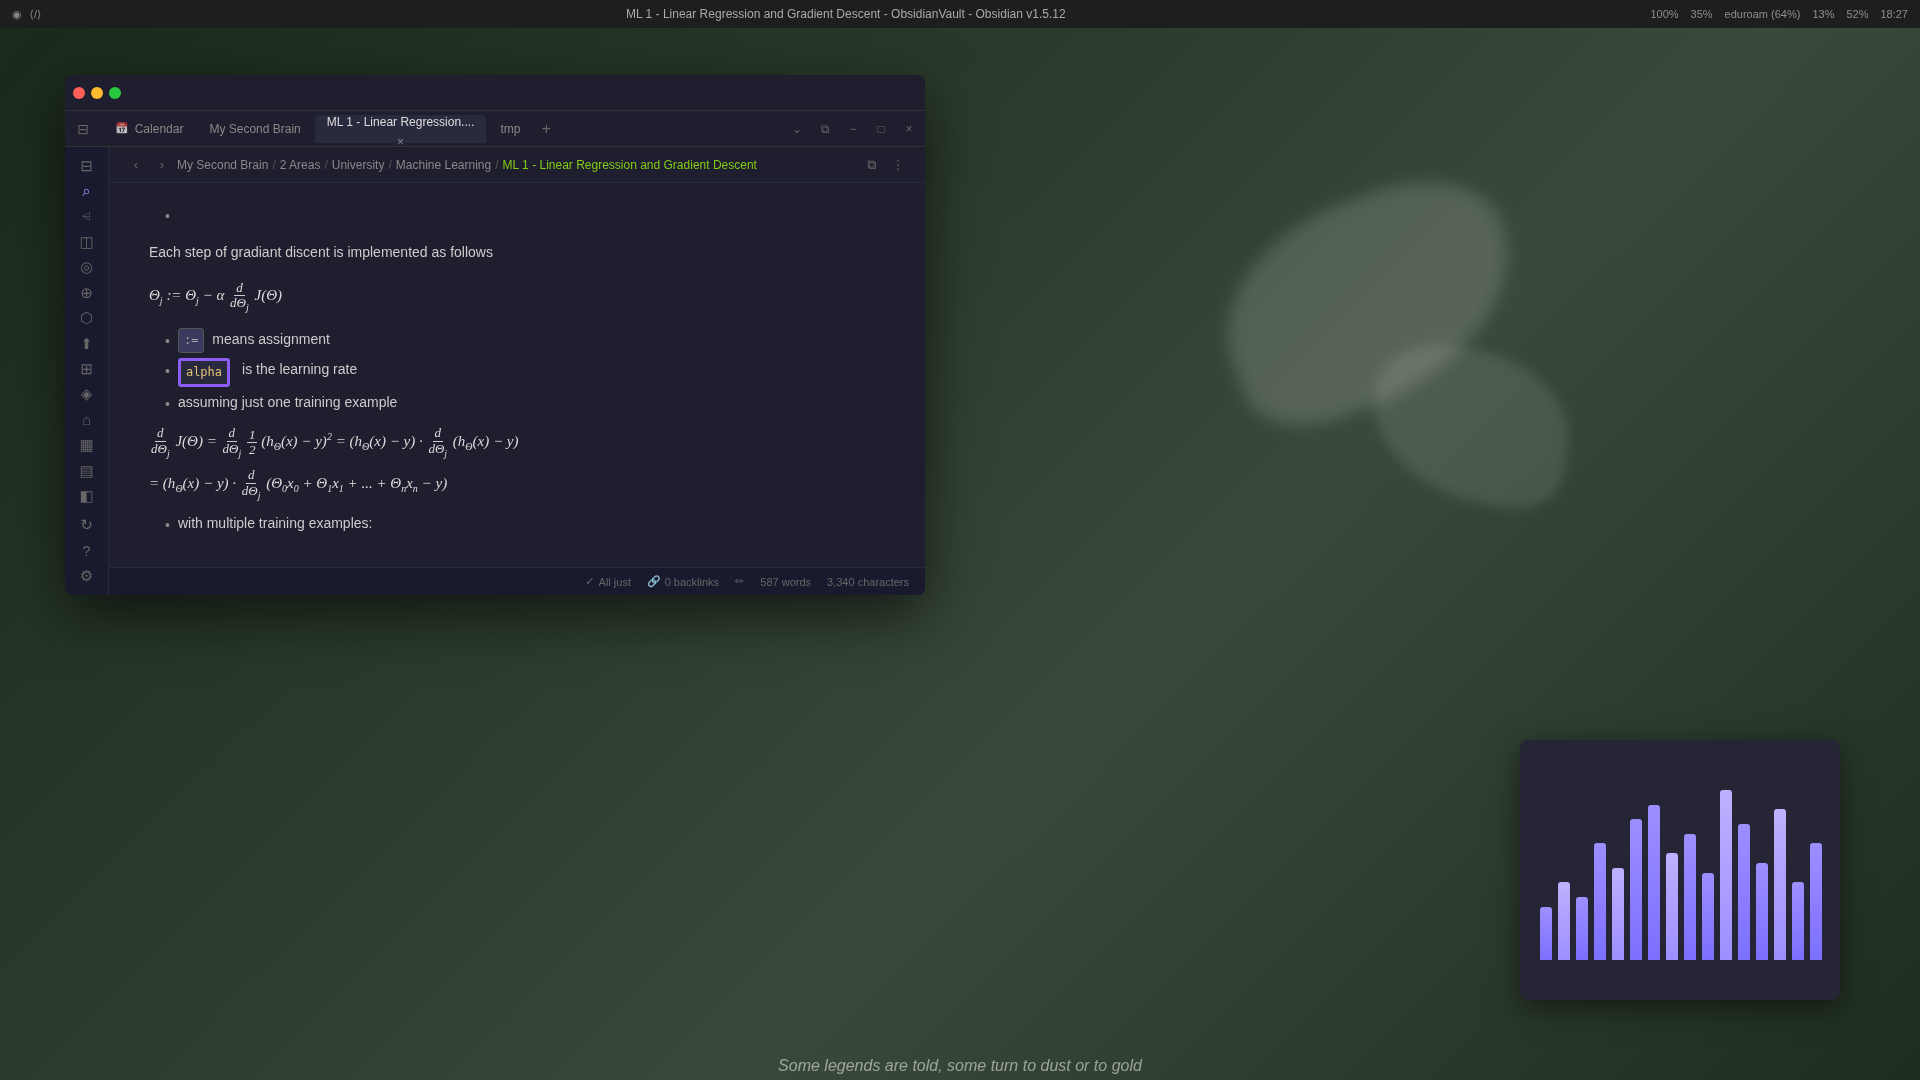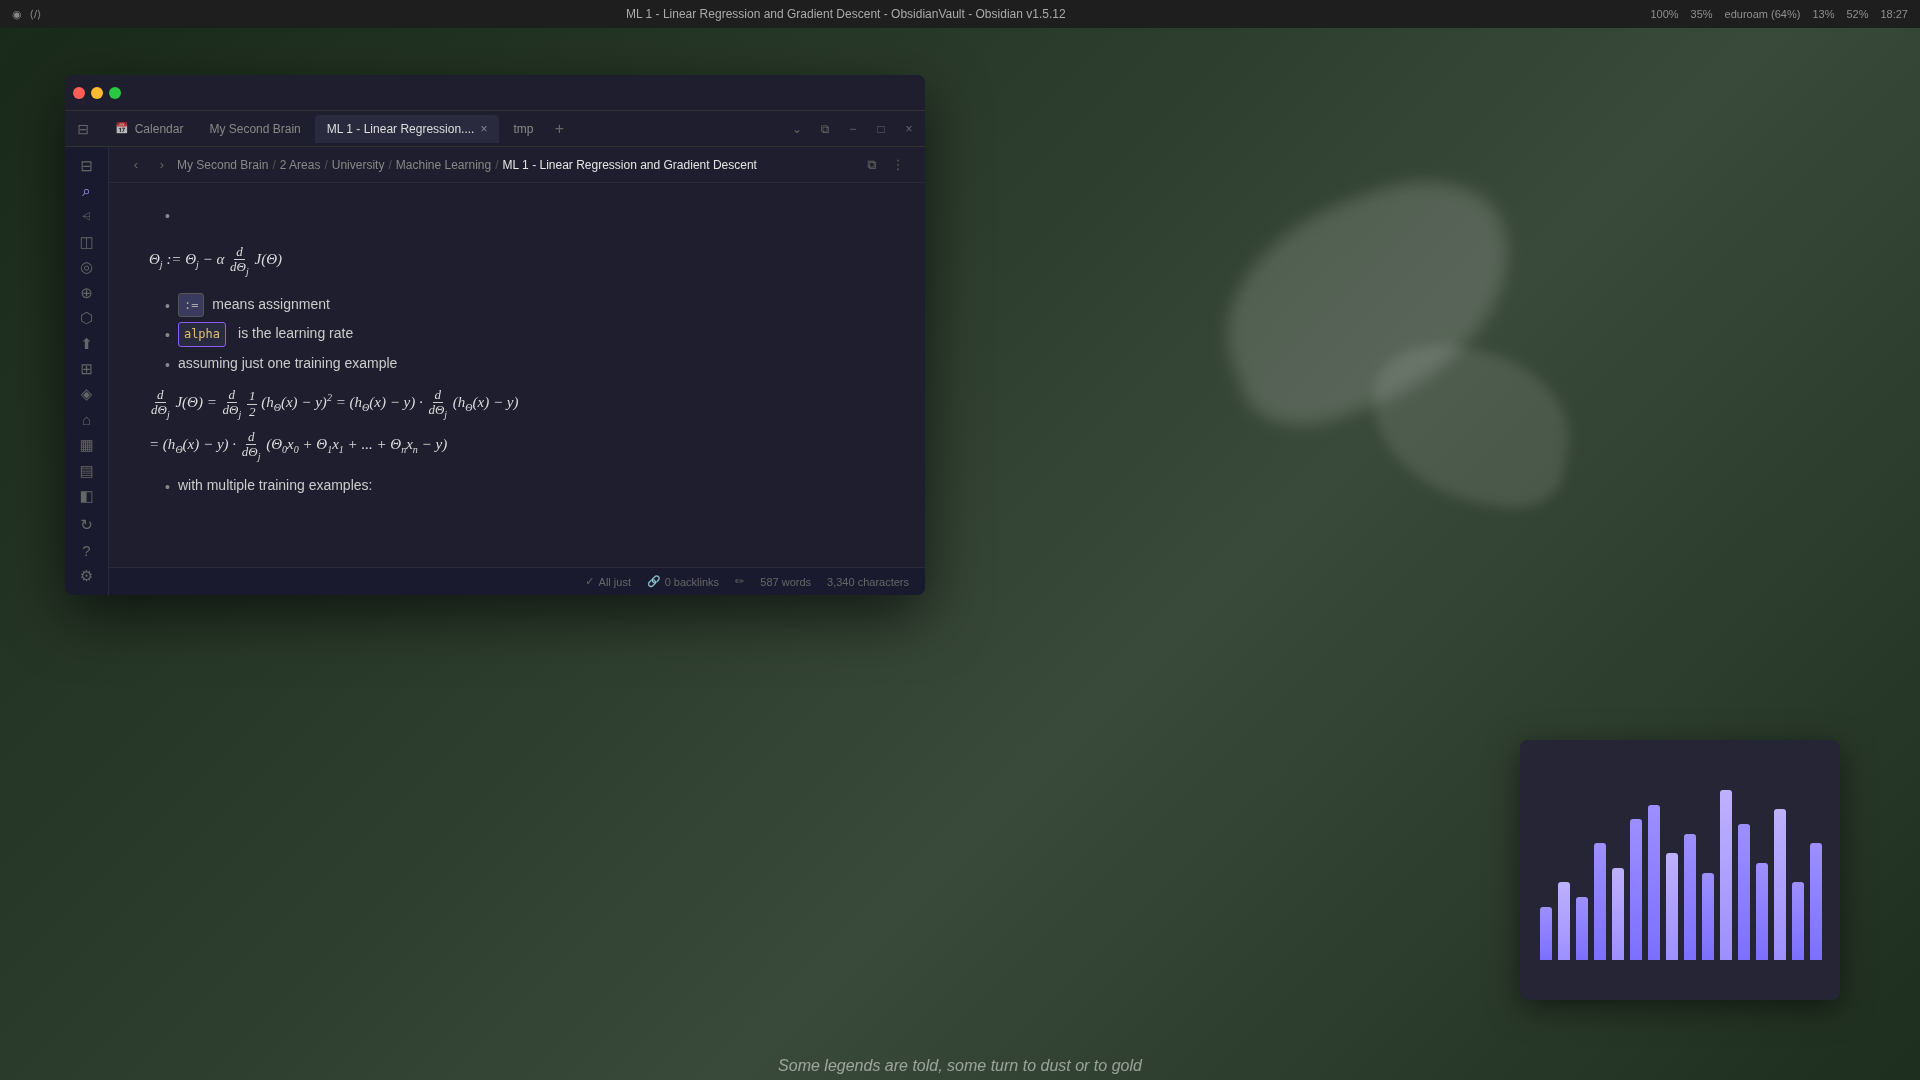--- a/index.html
+++ b/index.html
@@ -161,20 +161,21 @@
       gap: 6px;
       border-radius: 4px 4px 0 0;
       cursor: pointer;
       font-size: 12px;
       color: #888;
       white-space: nowrap;
     }
     .tab.active {
       background: #2a2a3e;
       color: #ddd;
+      flex-direction: column;
     }
     .tab-icon { font-size: 11px; opacity: 0.7; }
     .tab-close {
       font-size: 12px;
       opacity: 0.5;
       cursor: pointer;
     }
     .tab-add {
       width: 24px;
       height: 24px;
@@ -265,21 +266,21 @@
     }
     .breadcrumb-item {
       color: #888;
       font-size: 12px;
       cursor: pointer;
     }
     .breadcrumb-sep {
       color: #555;
       font-size: 12px;
     }
-    .breadcrumb-item.current { color: #e5e5e5; }
+    .breadcrumb-item.current { color: #84cc16; }
     .breadcrumb-actions {
       margin-left: auto;
       display: flex;
       gap: 4px;
     }
 
     
     .content-scroll {
       flex: 1;
       overflow-y: auto;
@@ -309,21 +310,21 @@
     }
 
     .formula-block {
       margin: 16px 0;
       font-size: 16px;
       color: #ddd;
     }
 
     .inline-code {
       background: #2a2a3e;
-      border: 1px solid #8b5cf6;
+      border: 3px solid #8b5cf6;
       border-radius: 3px;
       padding: 1px 5px;
       font-family: monospace;
       font-size: 12px;
       color: #e0c070;
     }
 
     .assign-symbol {
       background: #3a3a5e;
       border: 1px solid #555;
@@ -509,20 +510,21 @@
           <div class="nav-btn">⋮</div>
         </div>
       </div>
 
       <div class="content-scroll">
 
         <div class="bullet-item">
           <span class="bullet-dot">•</span>
         </div>
 
+        <p style="margin: 12px 0 8px 0;">Each step of gradiant discent is implemented as follows</p>
 
         <div class="formula-block">
           <span class="math">
             Θ<sub>j</sub> := Θ<sub>j</sub> − α
             <span class="fraction">
               <span class="frac-num">d</span>
               <span class="frac-den">dΘ<sub>j</sub></span>
             </span>
             J(Θ)
           </span>

